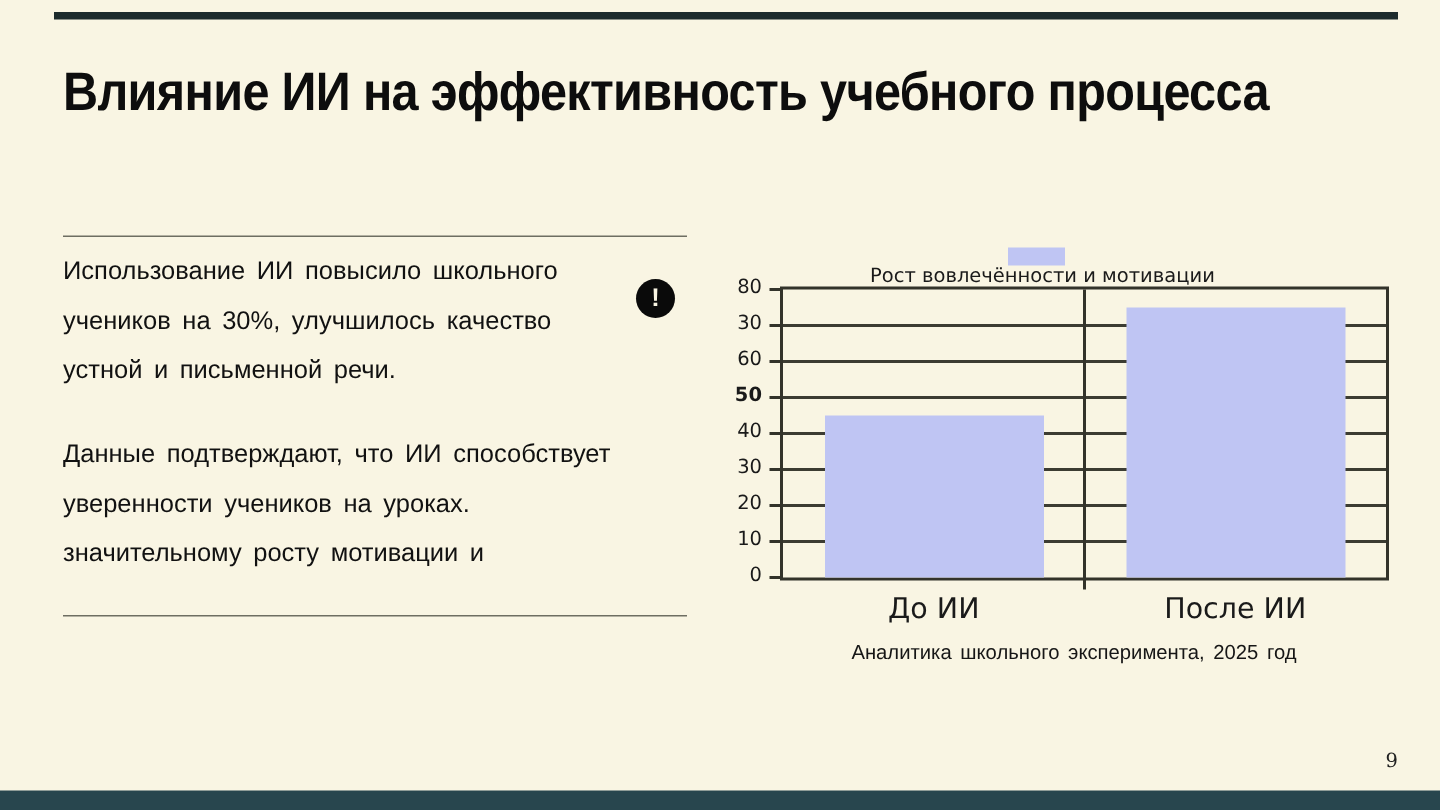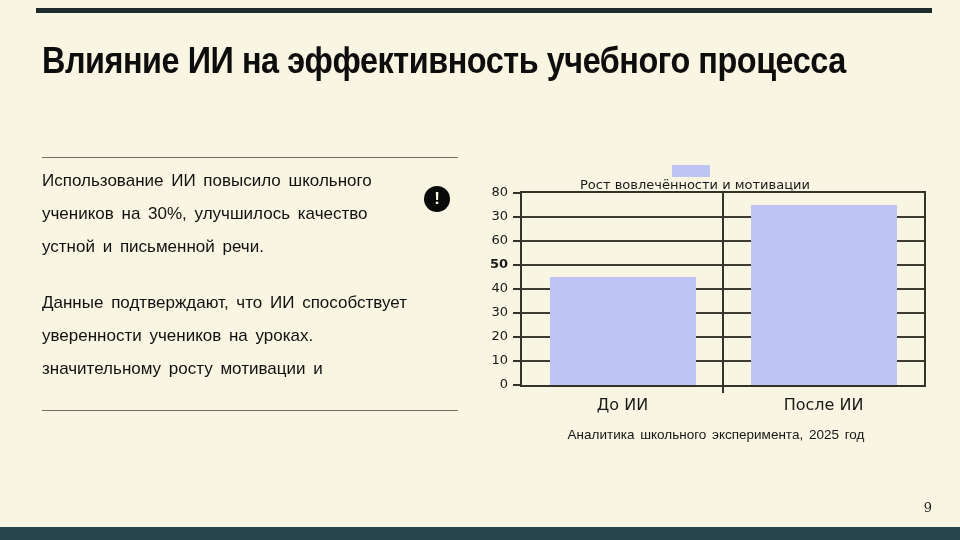--- a/index.html
+++ b/index.html
@@ -31,21 +31,21 @@
     font-family:"DejaVu Sans",sans-serif;font-size:13px;color:#1a1a1a;flex-direction:column;}
   .legend-swatch{width:38px;height:12px;margin-right:8px;}
   .plot{position:absolute;left:520px;top:191px;width:402px;height:192px;border:2px solid #33332a;}
   .gridline{position:absolute;left:0;width:100%;height:2px;background:#3c3c32;}
   .bar{position:absolute;bottom:0;}
   .divider{position:absolute;top:0;width:2px;background:#33332a;}
   .tick-stub{position:absolute;width:7px;height:2px;background:#33332a;}
   .ytick{position:absolute;width:34px;text-align:right;
     font-family:"DejaVu Sans",sans-serif;font-size:13px;color:#1a1a1a;}
   .xtick{position:absolute;text-align:center;width:120px;
-    font-family:"DejaVu Sans",sans-serif;font-size:16px;color:#1a1a1a;}
+    font-family:"DejaVu Sans",sans-serif;font-size:19px;color:#1a1a1a;}
   .caption{position:absolute;left:496px;top:427px;width:440px;text-align:center;
     font-size:13.5px;word-spacing:2px;color:#161616;}
   .page-number{position:absolute;left:880px;top:500px;width:52px;text-align:right;
     font-family:"DejaVu Serif","Liberation Serif",serif;font-size:13px;color:#222;}
 </style>
 </head>
 <body>
 
 <div class="slide">
   <div class="top-line"></div>

